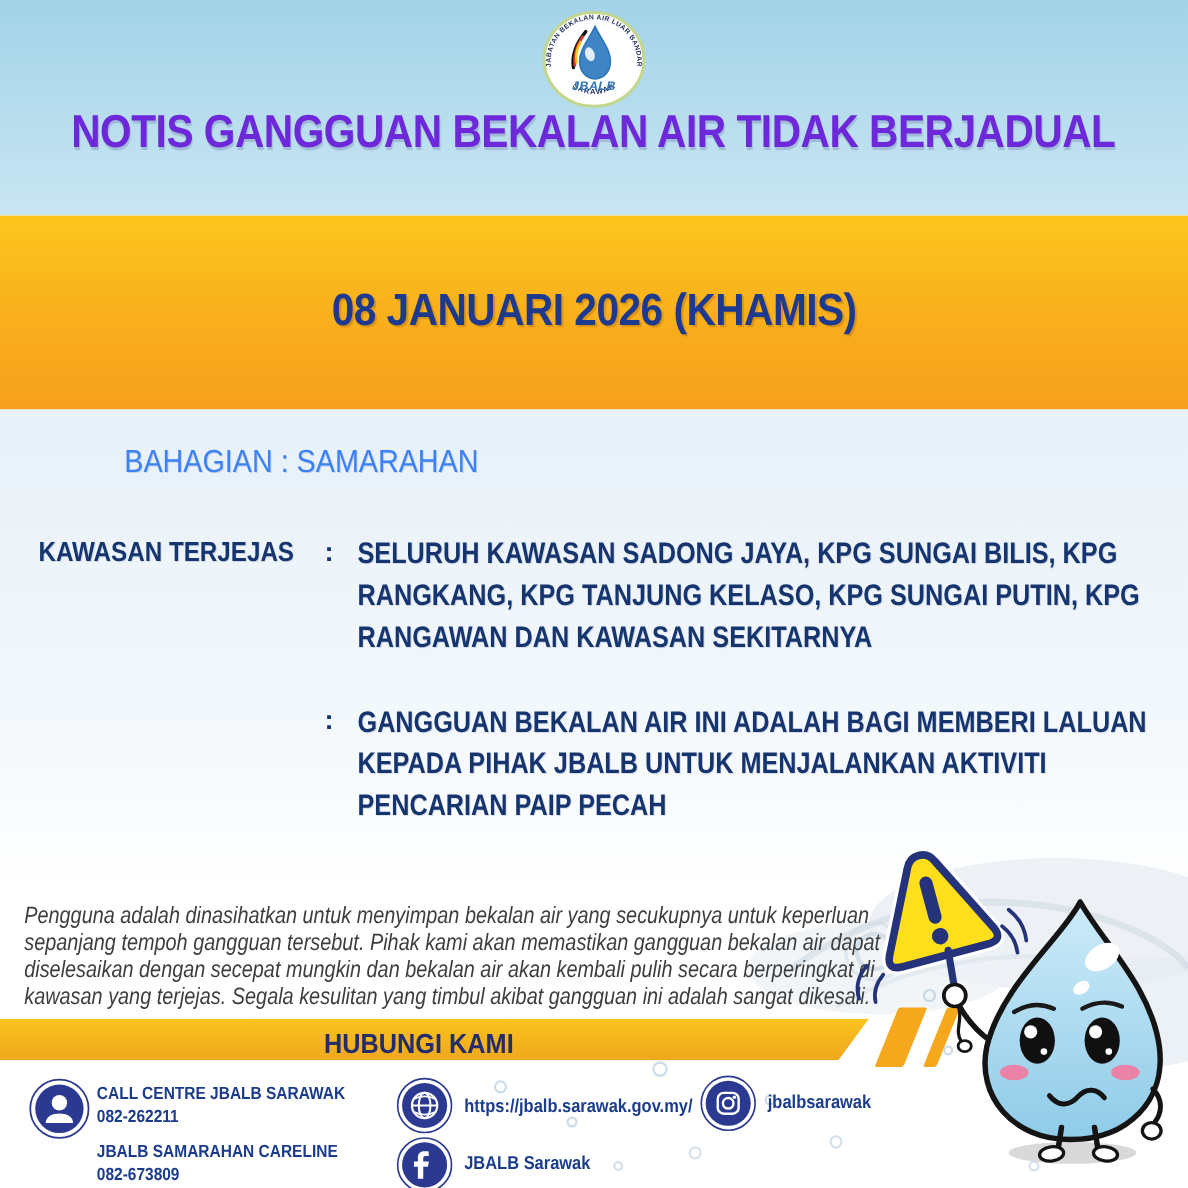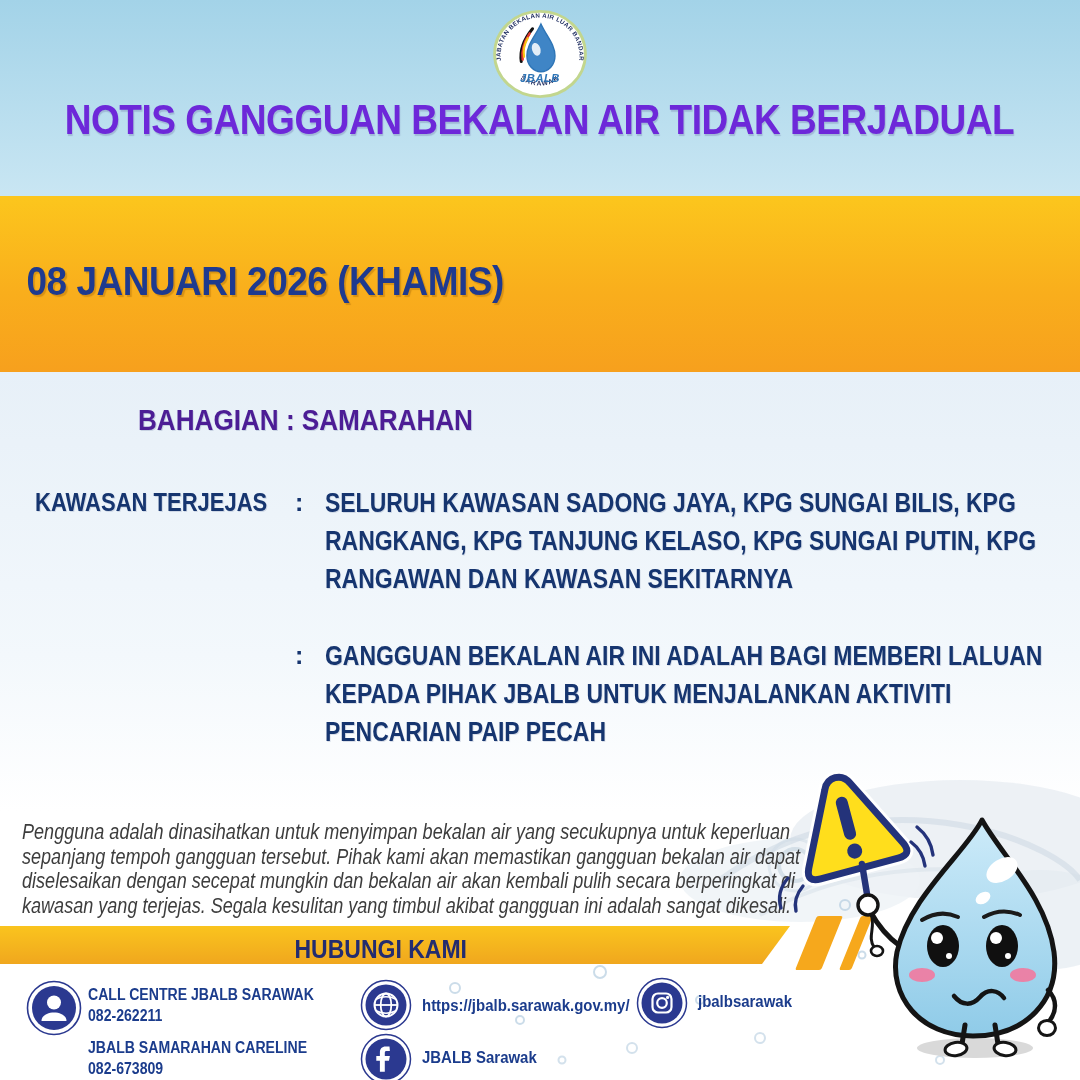--- a/index.html
+++ b/index.html
@@ -16,27 +16,27 @@
   
   .logo{position:absolute;left:493px;top:10px;width:94px;height:88px;}
   
   .title{position:absolute;left:0;top:96px;width:860px;text-align:center;
     color:#6d28d9;font-weight:bold;font-size:42px;letter-spacing:-0.5px;
     text-shadow:1px 2px 1px rgba(90,90,150,0.28);}
   .title>span{display:inline-block;transform:scaleX(0.88);transform-origin:50% 50%;white-space:nowrap;}
   
   .banner{position:absolute;left:0;top:196px;width:1080px;height:176px;
     background:linear-gradient(#fcc61d 0%,#f9ae1c 55%,#f7a01d 100%);
-    display:flex;flex-direction:column;justify-content:center;gap:12px;padding-bottom:6px;box-sizing:border-box;}
+    display:flex;flex-direction:column;justify-content:center;align-items:center;gap:12px;padding-bottom:6px;box-sizing:border-box;}
   .banner-line{color:#1e3a8f;font-weight:bold;font-size:41px;letter-spacing:-0.5px;
     text-shadow:2px 2px 1px rgba(140,80,0,0.30);}
   .banner-line>span{display:inline-block;transform:scaleX(0.9);transform-origin:50% 50%;white-space:nowrap;}
   
-  .region-item{position:absolute;top:404px;color:#4c1d95;font-weight:bold;font-size:29px;
-    text-shadow:1px 1px 0 rgba(100,120,160,0.25);margin-left:25px;}
+  .region-item{position:absolute;top:404px;color:#3b82f6;font-weight:normal;font-size:29px;
+    text-shadow:1px 1px 0 rgba(100,120,160,0.25);}
   .region-item>span{display:inline-block;transform:scaleX(0.9);transform-origin:0 50%;white-space:nowrap;}
   .bahagian{left:113px;} .daerah{left:633px;}
   
   .detail-label{position:absolute;color:#16356f;font-weight:bold;font-size:25px;
     text-shadow:1px 1px 0 rgba(100,120,160,0.22);}
   .detail-label>span{display:inline-block;transform:scaleX(0.88);transform-origin:0 50%;white-space:nowrap;}
   .detail-colon{position:absolute;left:295px;color:#16356f;font-weight:bold;font-size:25px;}
   .detail-value{position:absolute;left:325px;width:880px;color:#16356f;font-weight:bold;
     font-size:27px;line-height:38px;white-space:pre-line;
     transform:scaleX(0.85);transform-origin:0 0;

